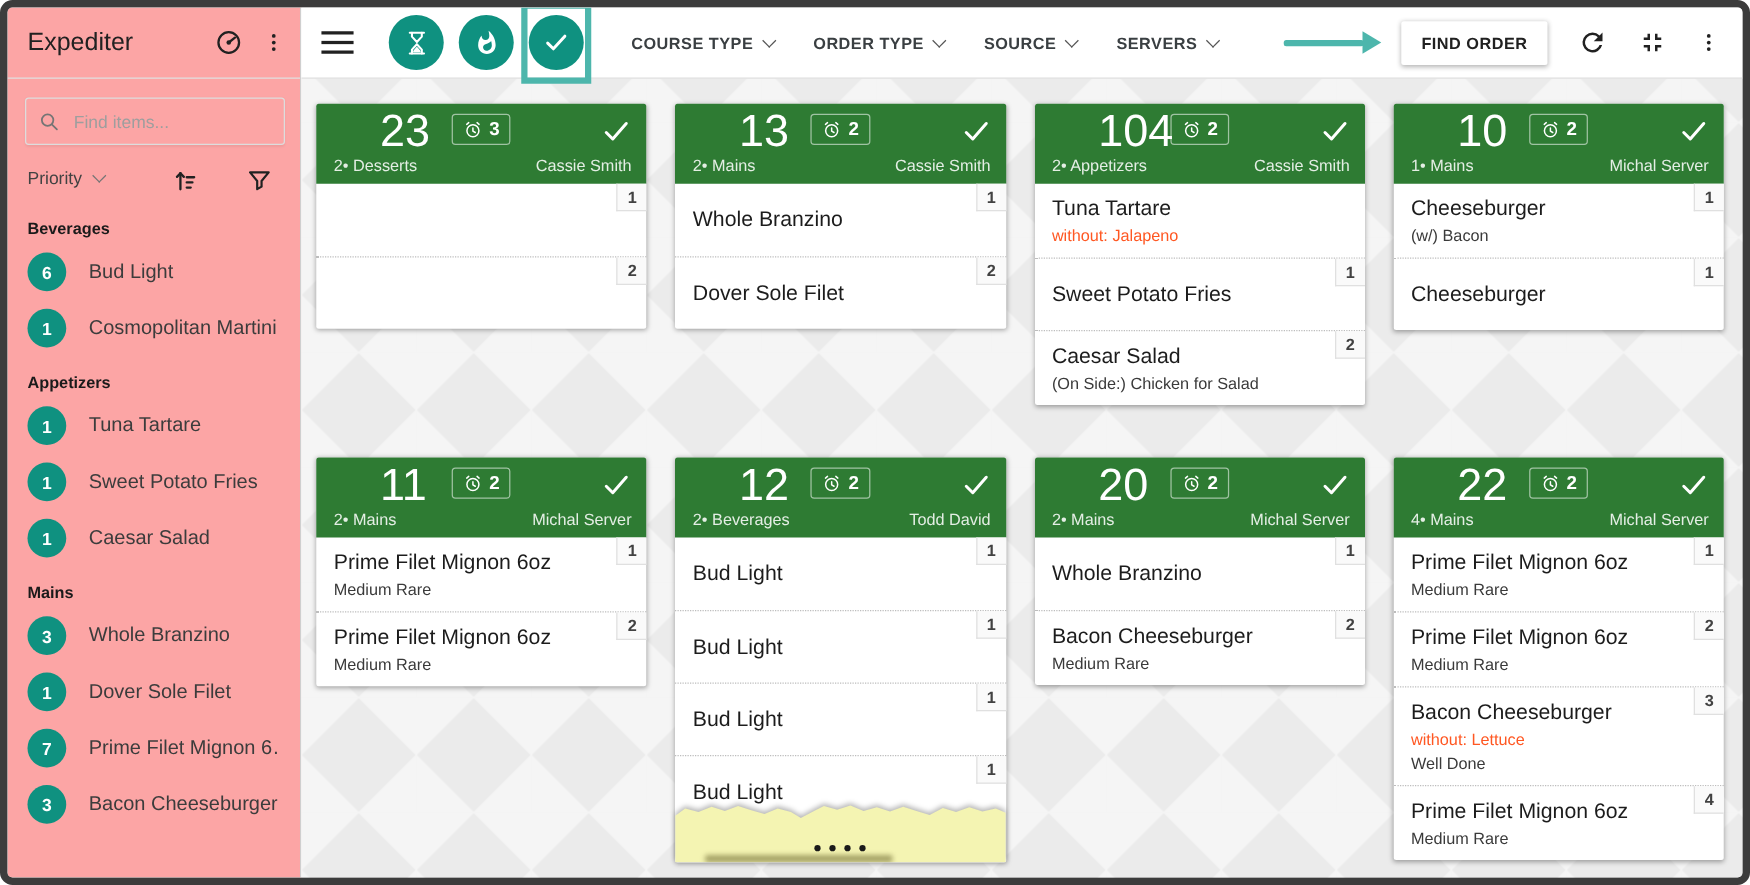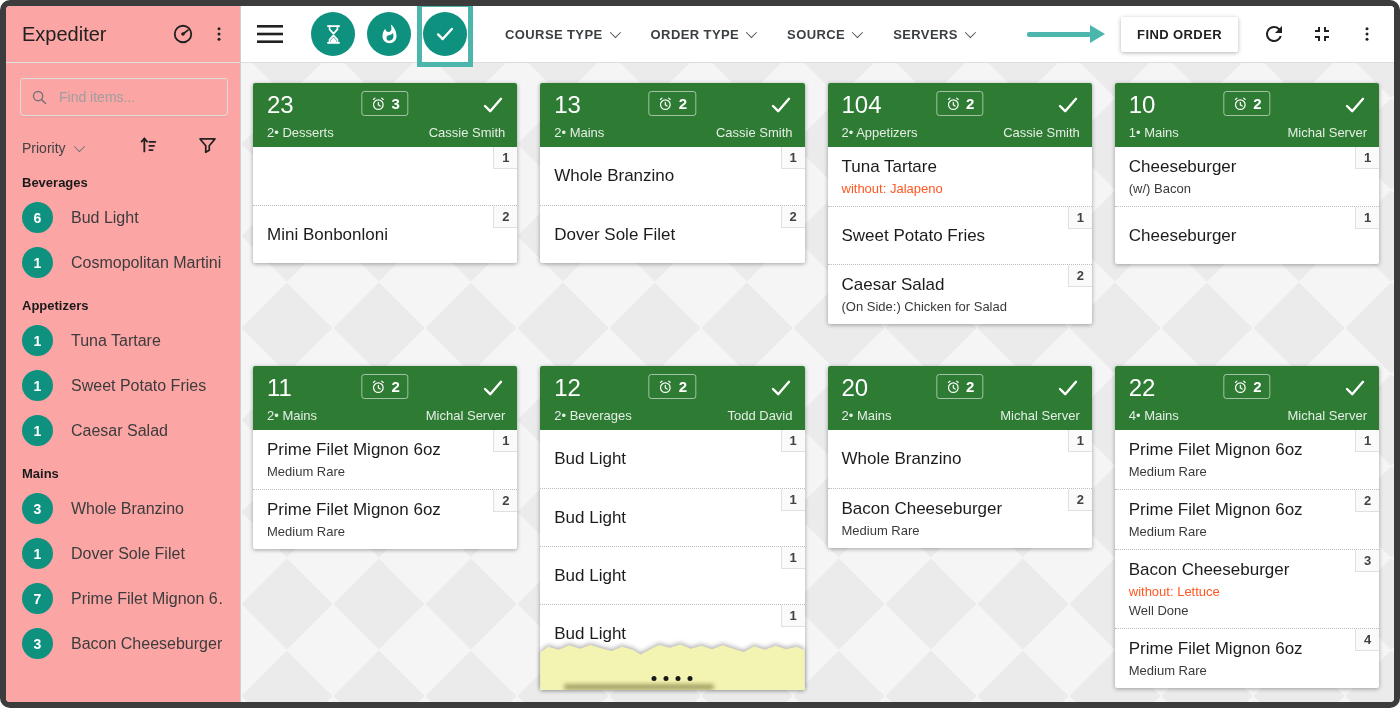--- a/index.html
+++ b/index.html
@@ -10,21 +10,21 @@
   svg{display:block;}
 
   
   .sidebar{width:234px;min-width:234px;background:#fca5a5;border-right:1px solid #cfcfcf;display:flex;flex-direction:column;overflow:hidden;}
   .sb-header{height:57px;min-height:57px;display:flex;align-items:center;padding:0 12px 0 16px;border-bottom:1px solid #e0e0e0;box-sizing:border-box;}
   .sb-title{font-size:20px;color:#212121;flex:1;}
   .sb-header .icon{margin-left:16px;cursor:pointer;}
   .sb-search{margin:15px 12px 8px 14px;height:36px;border:1px solid #ddd;border-radius:3px;display:flex;align-items:center;padding:0 10px;gap:9px;box-shadow:0 1px 2px rgba(0,0,0,.06);}
   .sb-search input{border:none;outline:none;font-size:14px;color:#424242;width:100%;font-family:"Liberation Sans",sans-serif;background:transparent;}
   .sb-search input::placeholder{color:#9e9e9e;}
-  .sb-controls{display:flex;align-items:flex-end;padding:10px 22px 4px 16px;}
+  .sb-controls{display:flex;align-items:flex-start;padding:10px 22px 4px 16px;}
   .sb-sort{display:flex;align-items:center;gap:8px;font-size:14px;color:#424242;cursor:pointer;}
   .chev{width:7px;height:7px;border-right:1.8px solid #757575;border-bottom:1.8px solid #757575;transform:rotate(45deg) translateY(-2px);display:inline-block;}
   .sb-controls .icon{margin-left:38px;cursor:pointer;}
   .sb-list{flex:1;overflow:hidden;padding-top:2px;}
   .sb-sec{font-size:13px;font-weight:bold;color:#1a1a1a;padding:13px 16px 5px;}
   .sb-item{display:flex;align-items:center;gap:18px;padding:7px 16px;cursor:pointer;}
   .sb-badge{width:31px;height:31px;min-width:31px;border-radius:50%;background:var(--teal);color:#fff;font-size:14px;font-weight:bold;display:flex;align-items:center;justify-content:center;}
   .sb-name{font-size:16px;color:#3c3c3c;white-space:nowrap;overflow:hidden;}
 
   
@@ -48,21 +48,21 @@
   .arrow-head{width:0;height:0;border-left:15px solid var(--annot);border-top:9px solid transparent;border-bottom:9px solid transparent;margin-left:-1px;}
   .find-btn{background:#fff;border:none;border-radius:2px;box-shadow:0 1px 4px rgba(0,0,0,.3);padding:10px 16px;font-size:13px;font-weight:bold;color:#212121;letter-spacing:.4px;font-family:"Liberation Sans",sans-serif;cursor:pointer;margin-right:24px;}
   .tb-icon{margin-left:0;margin-right:24px;cursor:pointer;}
   .tb-icon:last-child{margin-right:2px;}
 
   
   .grid{flex:1;display:grid;grid-template-columns:repeat(4,1fr);column-gap:23px;row-gap:30px;align-items:start;padding:20px 15px 0 12px;overflow:hidden;}
   .card{background:#fff;border-radius:2px;box-shadow:0 1px 4px rgba(0,0,0,.35);}
   .card-header{background:var(--green);color:#fff;border-radius:2px 2px 0 0;padding:5px 12px 7px 14px;position:relative;}
   .ch-top{display:flex;align-items:center;height:34px;}
-  .order-num{font-size:24px;line-height:1;font-weight:400;}
+  .order-num{font-size:36px;line-height:1;font-weight:400;margin-left:37px;}
   .timer-chip{position:absolute;left:50%;transform:translateX(-50%);top:8px;display:flex;align-items:center;gap:5px;border:1px solid rgba(255,255,255,.55);border-radius:3px;padding:3px 8px;font-size:15px;font-weight:bold;}
   .ch-check{margin-left:auto;cursor:pointer;}
   .ch-sub{display:flex;justify-content:space-between;font-size:13px;color:rgba(255,255,255,.87);margin-top:3px;}
   .item{position:relative;min-height:58px;box-sizing:border-box;padding:8px 14px;display:flex;flex-direction:column;justify-content:center;cursor:pointer;}
   .item + .item{border-top:1px dotted #bdbdbd;}
   .item-name{font-size:17px;color:#1c1c1c;line-height:24px;}
   .mod{font-size:13px;color:#3a3a3a;line-height:18px;margin-top:1px;}
   .mod.warn{color:var(--warn);}
   .seat-badge{position:absolute;top:0;right:0;min-width:23px;height:21px;background:#fafafa;border-left:1px solid #e0e0e0;border-bottom:1px solid #e0e0e0;display:flex;align-items:center;justify-content:center;font-size:13px;font-weight:bold;color:#424242;}
   .torn-wrap{filter:drop-shadow(0 -2px 2px rgba(0,0,0,.28));margin-top:-20px;position:relative;z-index:2;}
@@ -271,21 +271,20 @@
             <div class="ch-sub">
               <span>2• Desserts</span>
               <span>Cassie Smith</span>
             </div>
           </div>
           <div class="item">
             <span class="seat-badge">1</span>
           </div>
           <div class="item">
             <span class="seat-badge">2</span>
-            <div class="item-name">Mini Bonbonloni</div>
           </div>
         </div>
         <div class="card">
           <div class="card-header">
             <div class="ch-top">
               <span class="order-num">13</span>
               <span class="timer-chip">
                 <span class="icon">
                   <svg width="16" height="16" viewBox="0 0 24 24" fill="none" stroke="#fff" stroke-width="1.8" stroke-linecap="round">
                     <circle cx="12" cy="13" r="7.2"></circle>

